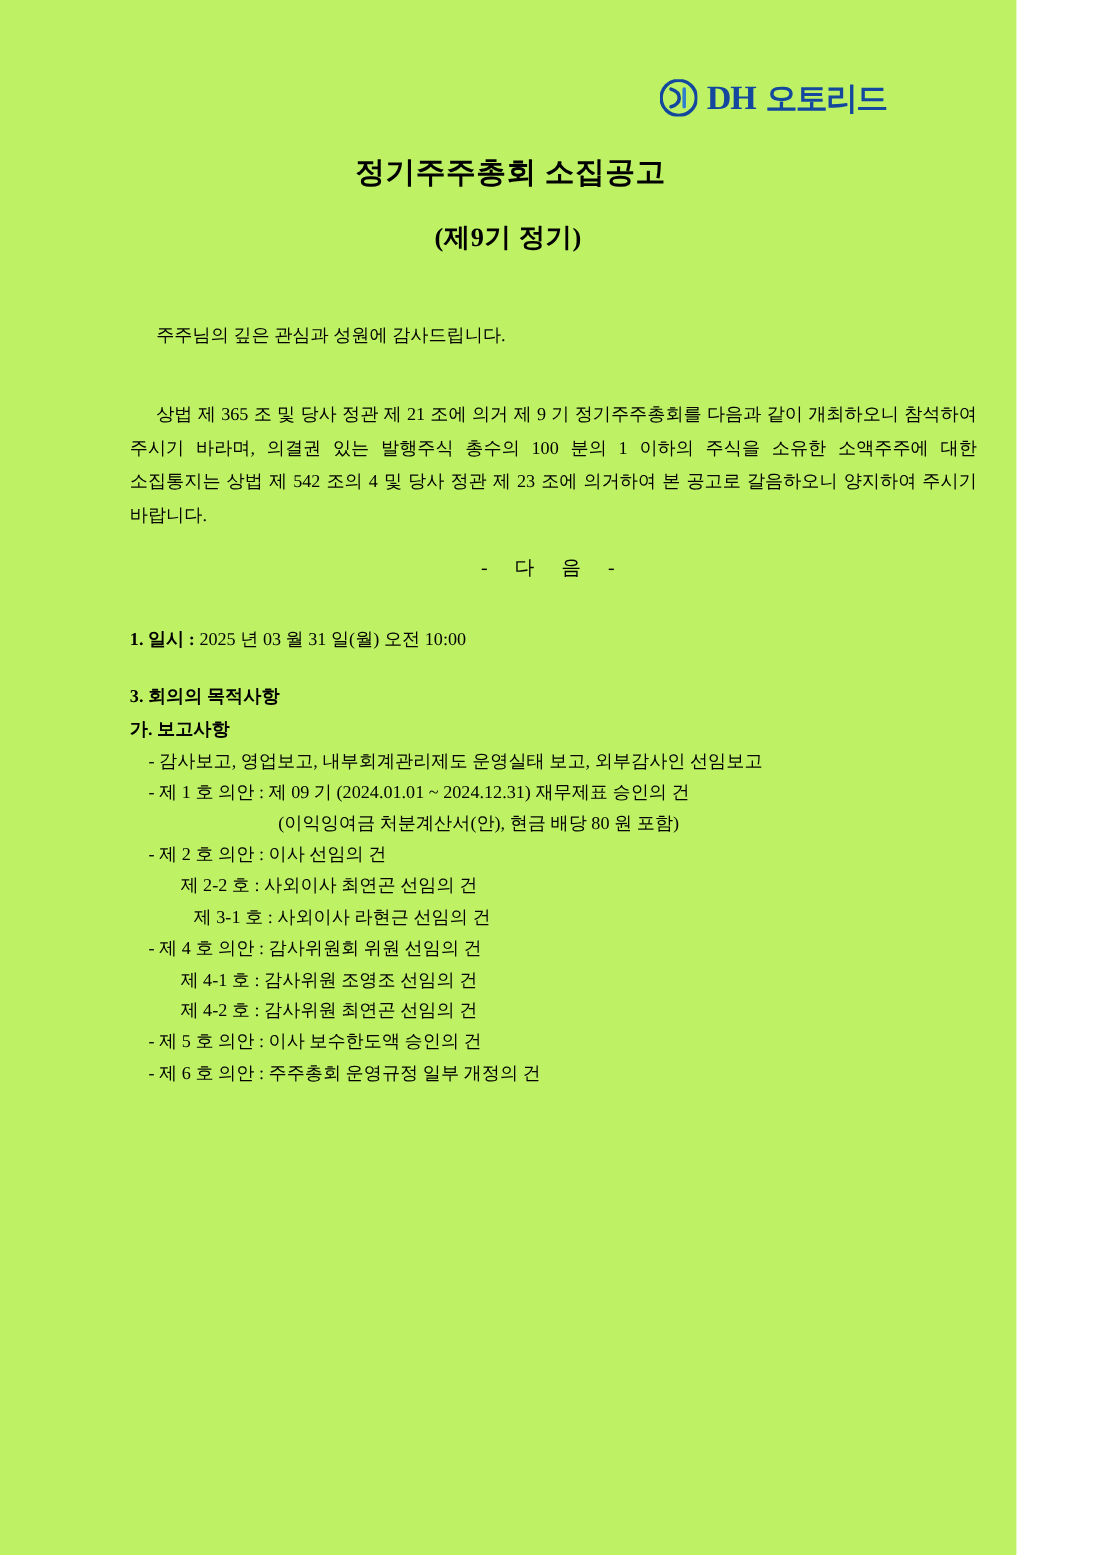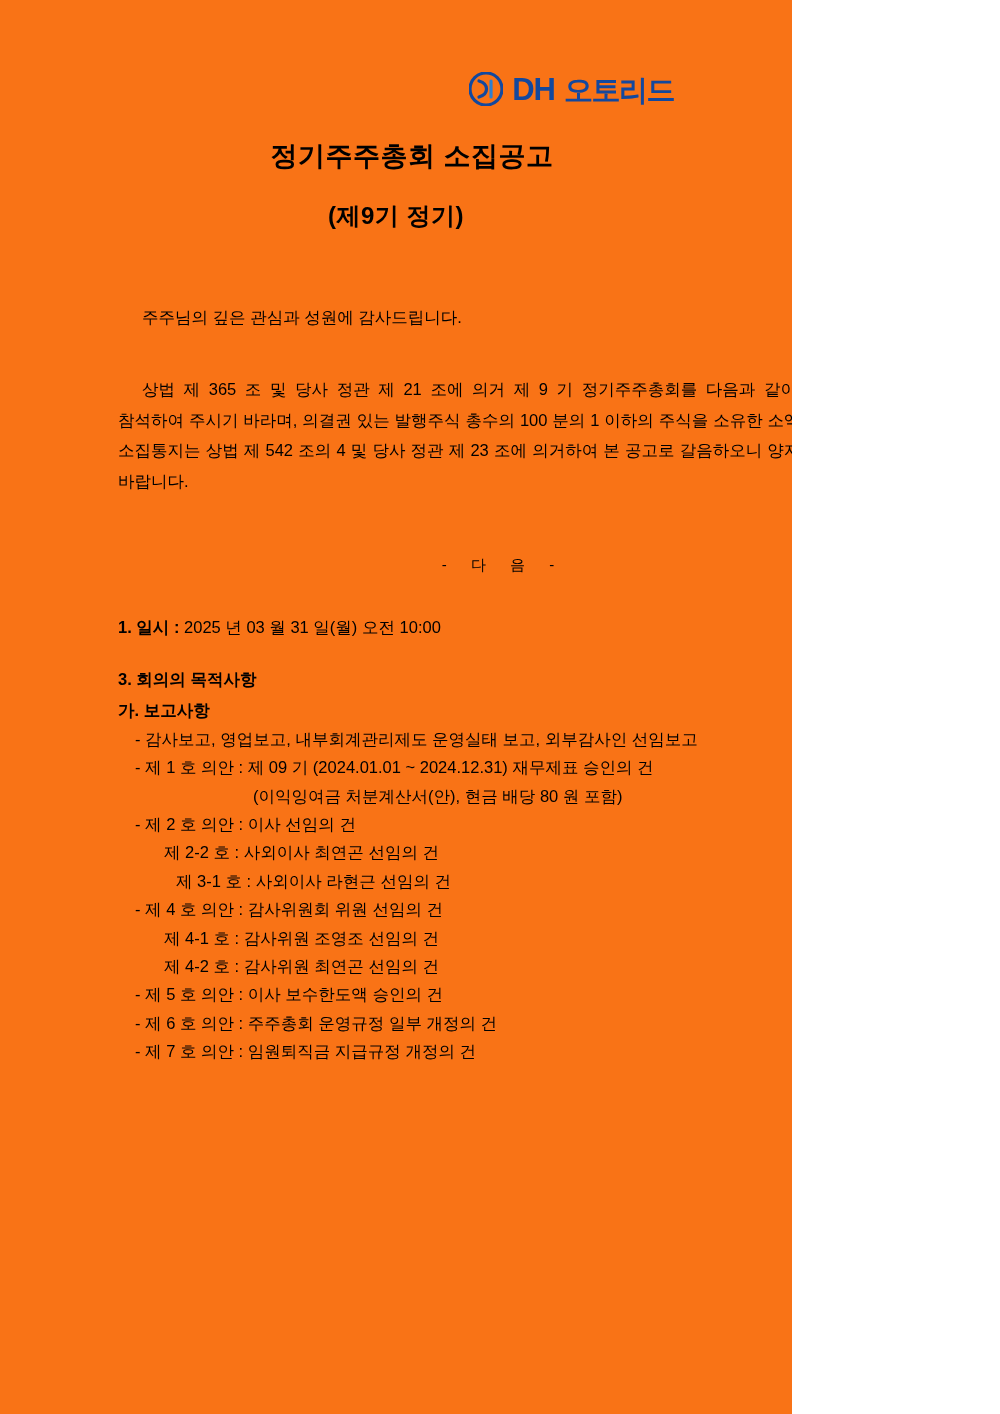--- a/index.html
+++ b/index.html
@@ -6,25 +6,26 @@
     margin: 0;
     padding: 0;
     background: #ffffff;
   }
   body {
     font-family: "Liberation Sans", "DejaVu Sans", sans-serif;
     color: #000000;
   }
   .page {
     position: relative;
-    width: 792px;
+    width: 924px;
     height: 1414px;
-    background: #f97316;
+    background: #bef264;
     box-sizing: border-box;
     overflow: hidden;
+    font-family: Liberation Serif, serif;
   }
 
   
   .logo-area {
     position: absolute;
     top: 72px;
     right: 118px;
     display: flex;
     align-items: center;
     gap: 9px;
@@ -51,21 +52,21 @@
     font-weight: bold;
     letter-spacing: -1.5px;
     color: #13489e;
     line-height: 1;
   }
 
   
   .doc-title {
     position: absolute;
     top: 138px;
-    left: 16px;
+    left: 2px;
     width: 100%;
     text-align: center;
     font-size: 27px;
     font-weight: bold;
     letter-spacing: 0.5px;
     color: #000;
   }
   .doc-subtitle {
     position: absolute;
     top: 200px;
@@ -74,42 +75,42 @@
     text-align: center;
     font-size: 24px;
     font-weight: bold;
     letter-spacing: 0.5px;
     color: #000;
   }
 
   
   .body-wrap {
     position: absolute;
-    top: 304px;
+    top: 292px;
     left: 118px;
     width: 770px;
   }
   .greeting {
     font-size: 16.5px;
     line-height: 1.6;
     text-indent: 24px;
     margin-bottom: 26px;
   }
   .para {
     font-size: 16.5px;
     line-height: 1.85;
     text-align: justify;
     text-indent: 24px;
     word-break: keep-all;
     margin-top: 44px;
   }
   .daeum {
-    margin-top: 60px;
+    margin-top: 20px;
     text-align: center;
-    font-size: 15px;
+    font-size: 18px;
     letter-spacing: 10px;
   }
 
   .items {
     margin-top: 40px;
   }
   .item-line {
     font-size: 16.5px;
     line-height: 1.55;
     margin-bottom: 26px;
@@ -198,18 +199,17 @@
           <div class="dash-line">- 제 1 호 의안 : 제 09 기 (2024.01.01 ~ 2024.12.31) 재무제표 승인의 건</div>
           <div class="indent-3">(이익잉여금 처분계산서(안), 현금 배당 80 원 포함)</div>
           <div class="dash-line">- 제 2 호 의안 : 이사 선임의 건</div>
           <div class="indent-1">제 2-2 호 : 사외이사 최연곤 선임의 건</div>
           <div class="indent-2">제 3-1 호 : 사외이사 라현근 선임의 건</div>
           <div class="dash-line">- 제 4 호 의안 : 감사위원회 위원 선임의 건</div>
           <div class="indent-1">제 4-1 호 : 감사위원 조영조 선임의 건</div>
           <div class="indent-1">제 4-2 호 : 감사위원 최연곤 선임의 건</div>
           <div class="dash-line">- 제 5 호 의안 : 이사 보수한도액 승인의 건</div>
           <div class="dash-line">- 제 6 호 의안 : 주주총회 운영규정 일부 개정의 건</div>
-          <div class="dash-line">- 제 7 호 의안 : 임원퇴직금 지급규정 개정의 건</div>
         </div>
 
     </div>
   </div>
 </div>
 
 </body></html>

